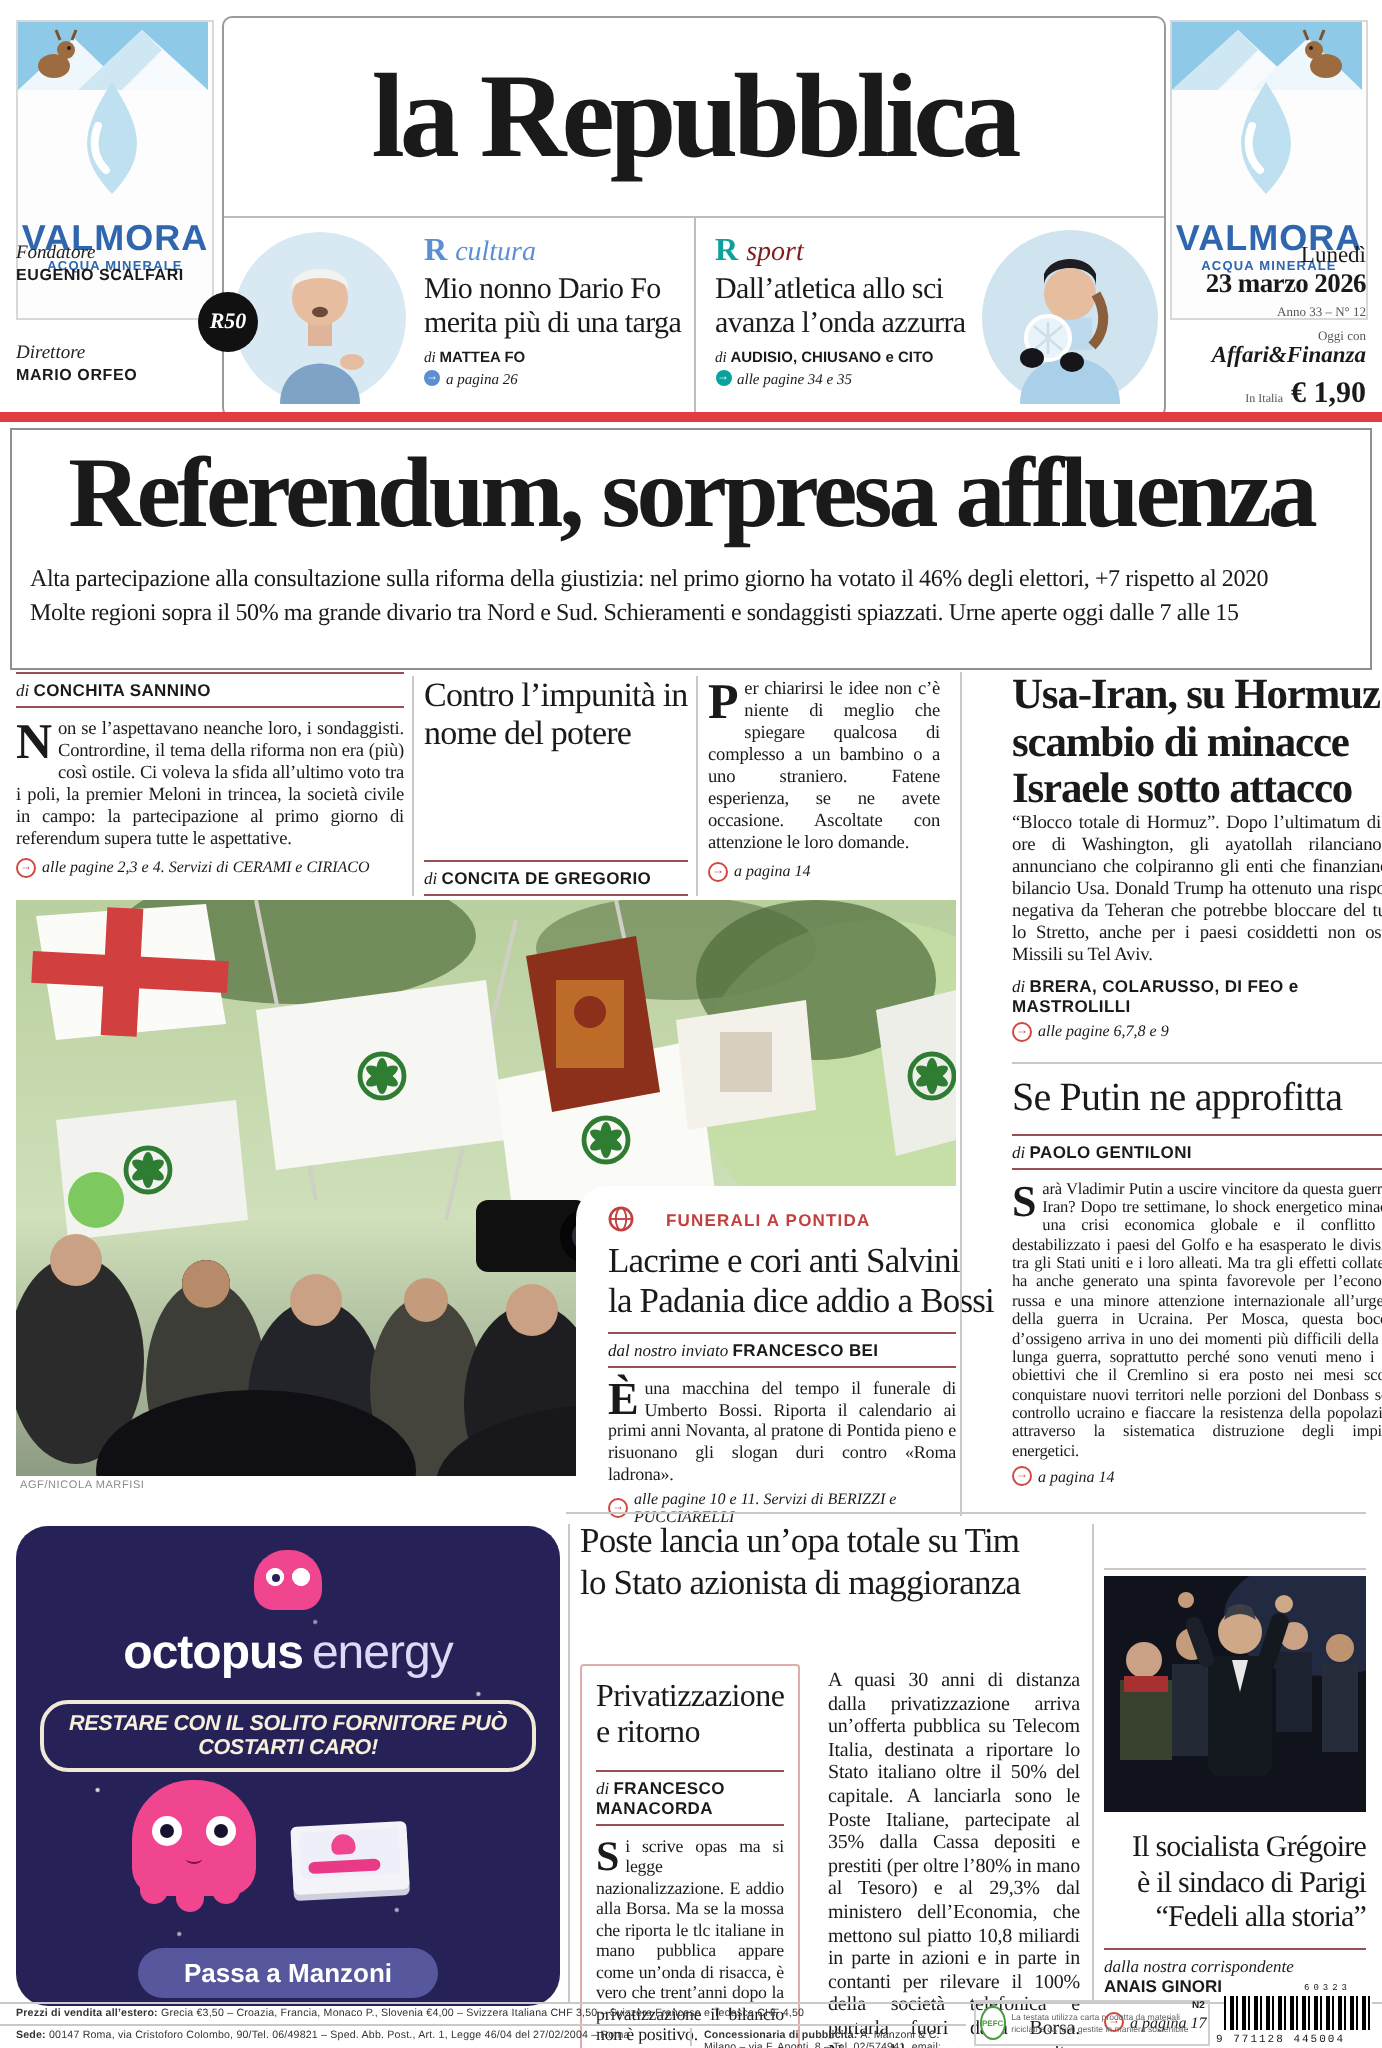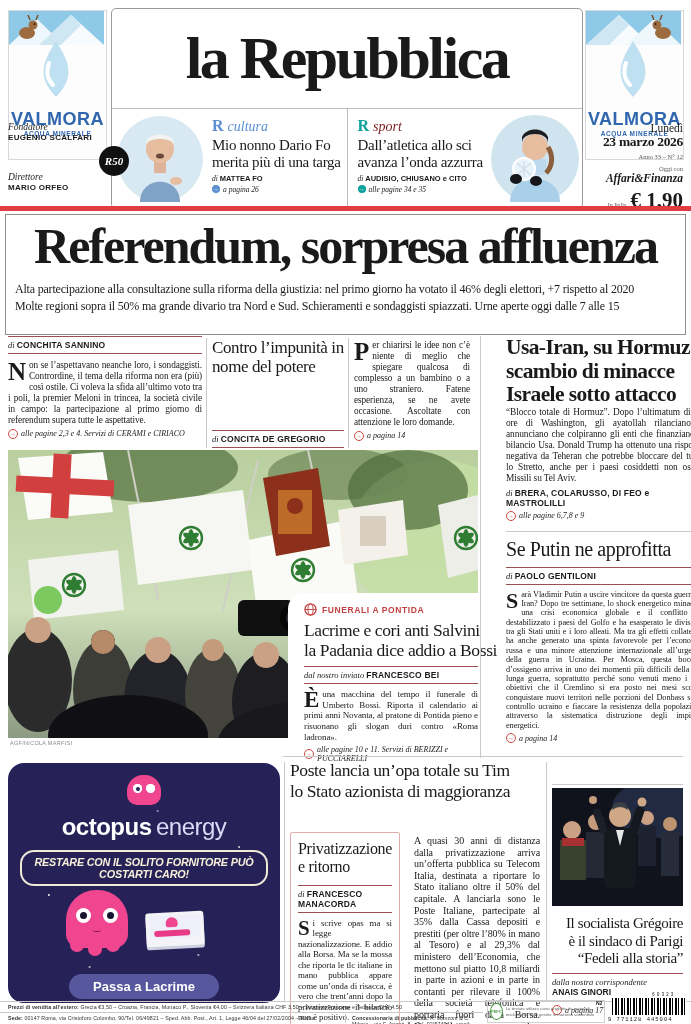--- a/index.html
+++ b/index.html
@@ -41,21 +41,21 @@
        color:#fff;display:flex;align-items:center;justify-content:center;font-style:italic;
        font-size:11px;font-weight:bold;z-index:5;}
   .datebox{position:absolute;left:584px;top:122px;width:99px;text-align:right;}
   .d-day{font-size:11.5px;}
   .d-date{font-weight:bold;font-size:13.5px;letter-spacing:-.3px;}
   .d-issue{font-size:6.5px;color:#555;margin-top:3px;}
   .d-with{font-size:6.5px;color:#555;margin-top:5px;}
   .d-supp{font-weight:bold;font-style:italic;font-size:11.5px;}
   .d-price{margin-top:4px;}
   .d-price .pfx{font-size:6px;color:#555;}
-  .d-price .val{font-weight:bold;font-size:21px;}
+  .d-price .val{font-weight:bold;font-size:15px;}
 
   .redbar{position:absolute;left:0;top:206px;width:691px;height:5px;background:#e13c41;}
 
   
   .leadbox{position:absolute;left:5px;top:214px;width:679px;height:119px;border:1px solid #8f8f8f;background:#fff;}
   .leadbox h1{margin:2px 0 0 0;text-align:center;font-size:50px;letter-spacing:-2px;font-weight:bold;white-space:nowrap;}
   .deck{padding:6px 9px 0 9px;font-size:12px;line-height:1.4;letter-spacing:-.2px;white-space:nowrap;}
 
   
   .mrule{height:1px;background:#9c4f52;}
@@ -76,21 +76,21 @@
   .colD{position:absolute;left:486px;top:336px;width:197px;height:448px;overflow:hidden;margin-left:20px;}
   .colD .h{font-weight:bold;font-size:21.5px;line-height:1.1;letter-spacing:-.6px;white-space:nowrap;}
   .colD .body{font-size:9.4px;margin-top:8px;}
   .h2line{font-size:20px;letter-spacing:-.4px;}
 
   
   .mainphoto{position:absolute;left:8px;top:450px;width:470px;height:288px;overflow:hidden;background:#9db487;}
   .credit{position:absolute;left:10px;top:740px;font-family:"Liberation Sans",sans-serif;font-size:5.5px;color:#8a8a8a;letter-spacing:.3px;}
   .kickpanel{position:absolute;left:288px;top:593px;width:190px;height:192px;background:#fff;
              border-top-left-radius:16px;padding:10px 0 0 16px;box-sizing:border-box;}
-  .kicker{display:flex;align-items:center;gap:5px;font-family:"Liberation Sans",sans-serif;
+  .kicker{display:flex;align-items:center;gap:16px;font-family:"Liberation Sans",sans-serif;
           font-weight:bold;font-size:8.5px;color:#c2403f;letter-spacing:.6px;}
   .kp-title{font-size:17.5px;line-height:1.12;letter-spacing:-.4px;margin-top:5px;white-space:nowrap;}
 
   
   .octo{position:absolute;left:8px;top:763px;width:272px;height:240px;border-radius:16px;background:#262258;
         overflow:hidden;font-family:"Liberation Sans",sans-serif;color:#fff;}
   .octo .stars-bg{position:absolute;inset:0;background:
       radial-gradient(circle at 15% 55%,rgba(255,255,255,.8) .7px,transparent 1.4px),
       radial-gradient(circle at 85% 35%,rgba(255,255,255,.7) .7px,transparent 1.4px),
       radial-gradient(circle at 70% 80%,rgba(255,255,255,.6) .7px,transparent 1.4px),
@@ -486,21 +486,21 @@
       </div>
       <div class="tent" style="left:62px;"></div>
       <div class="tent" style="left:80px;top:58px;"></div>
       <div class="tent" style="left:98px;"></div>
       <div class="laptop">
           <div class="scr"></div>
           <div class="mini"></div>
           <div class="bar"></div>
         </div>
     </div>
-    <div class="cta">Passa a Lacrime</div>
+    <div class="cta">Passa a Manzoni</div>
     <div class="octo-tag">Energia pulita a prezzi accessibili</div>
     <div class="trustrow">
       <span class="tp-star">★</span>
       <span class="tp-name">Trustpilot</span>
       <span class="tp-box">★</span>
       <span class="tp-box">★</span>
       <span class="tp-box">★</span>
       <span class="tp-box">★</span>
       <span class="tp-box">★</span>
       <span class="octo-site">octopusenergy.it</span>

